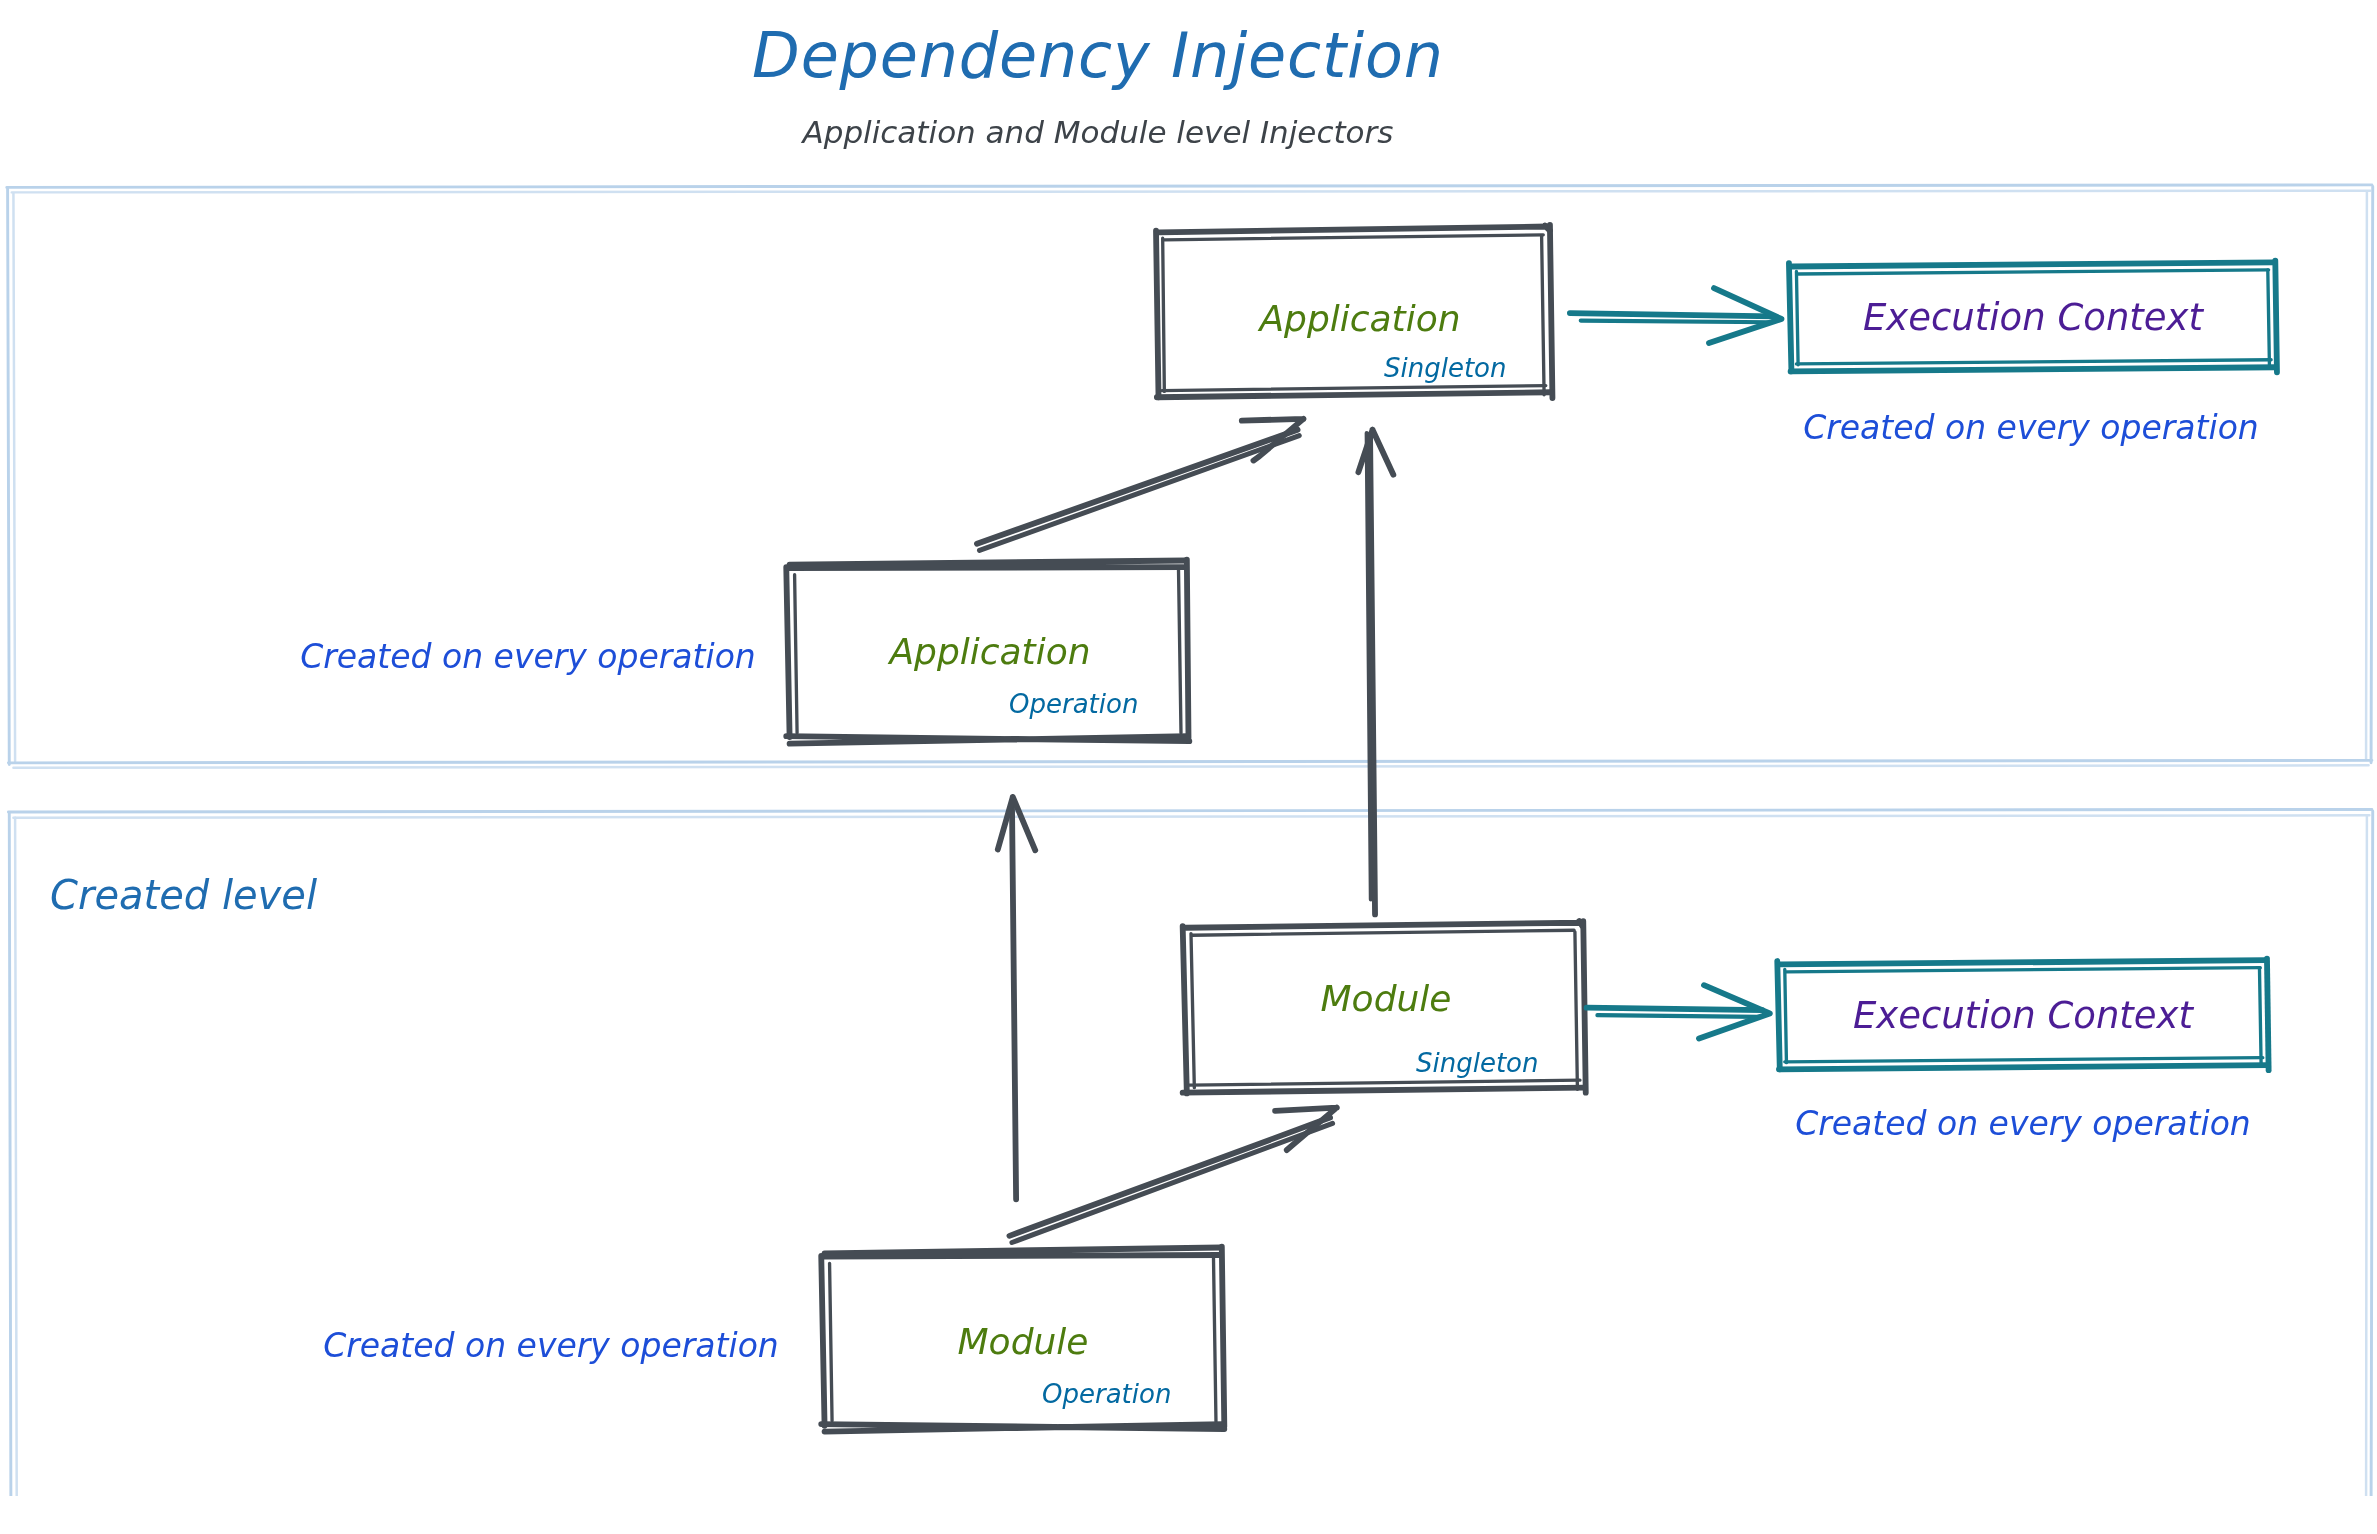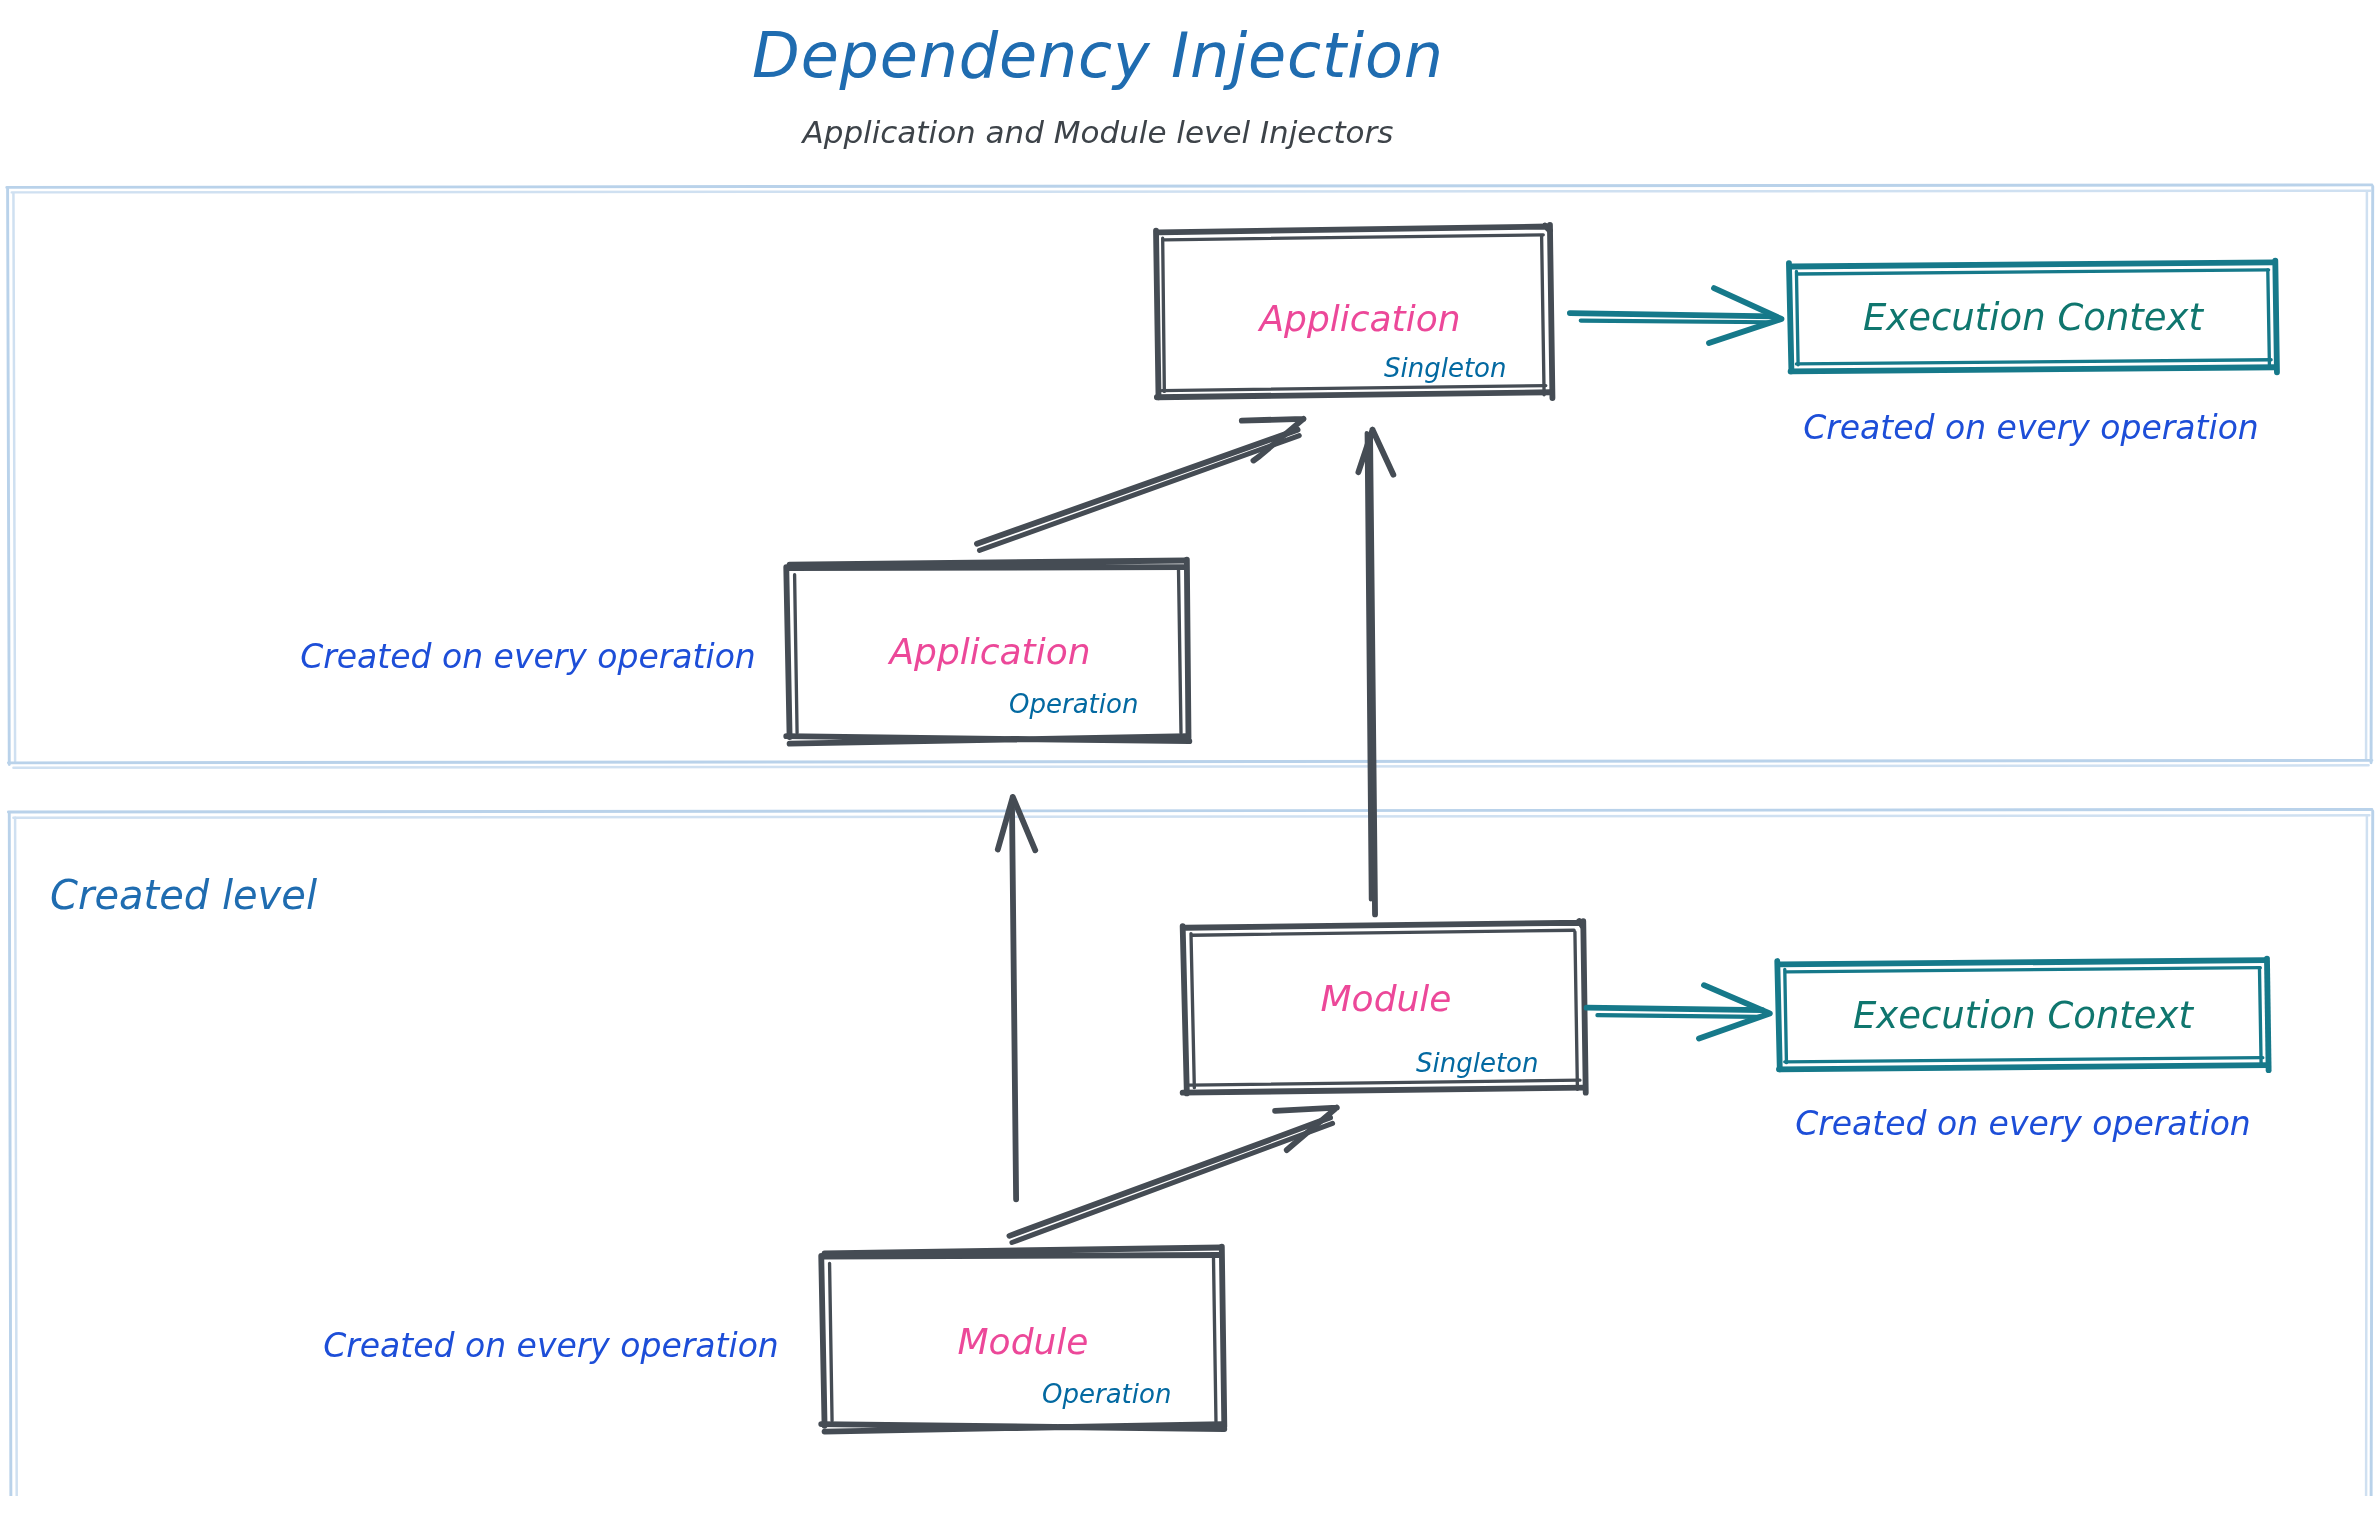--- a/index.html
+++ b/index.html
@@ -41,31 +41,31 @@
     color: #3d4349;
     font-style: italic;
   }
   .panel-label {
     font-size: 40px;
     color: #1f6cb0;
     font-style: italic;
   }
   .box-title {
     font-size: 36px;
-    color: #ec4899;
+    color: #4d7c0f;
     font-style: italic;
   }
   .box-tag {
     font-size: 26px;
     color: #0369a1;
     font-style: italic;
   }
   .ec-title {
     font-size: 37px;
-    color: #0f766e;
+    color: #4c1d95;
     font-style: italic;
   }
   .caption {
     font-size: 33px;
     color: #1d4ed8;
     font-style: italic;
   }
   .centered { transform: translate(-50%, -50%); }
 </style>
 </head>

